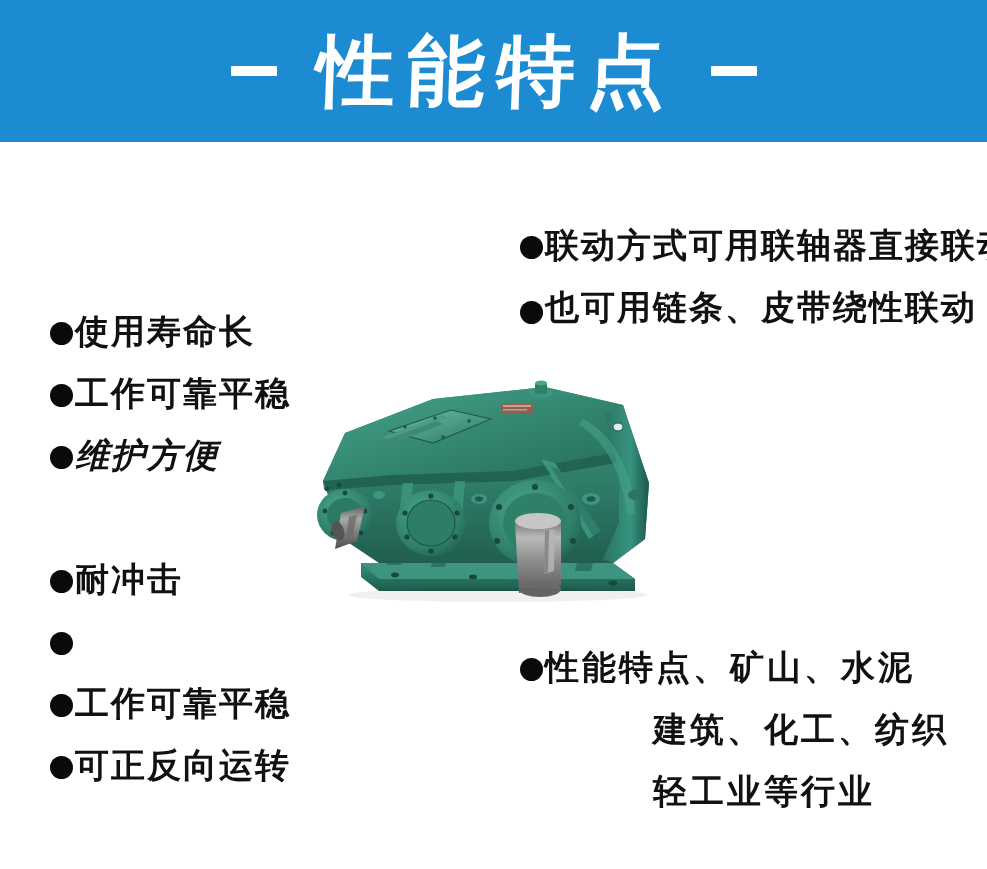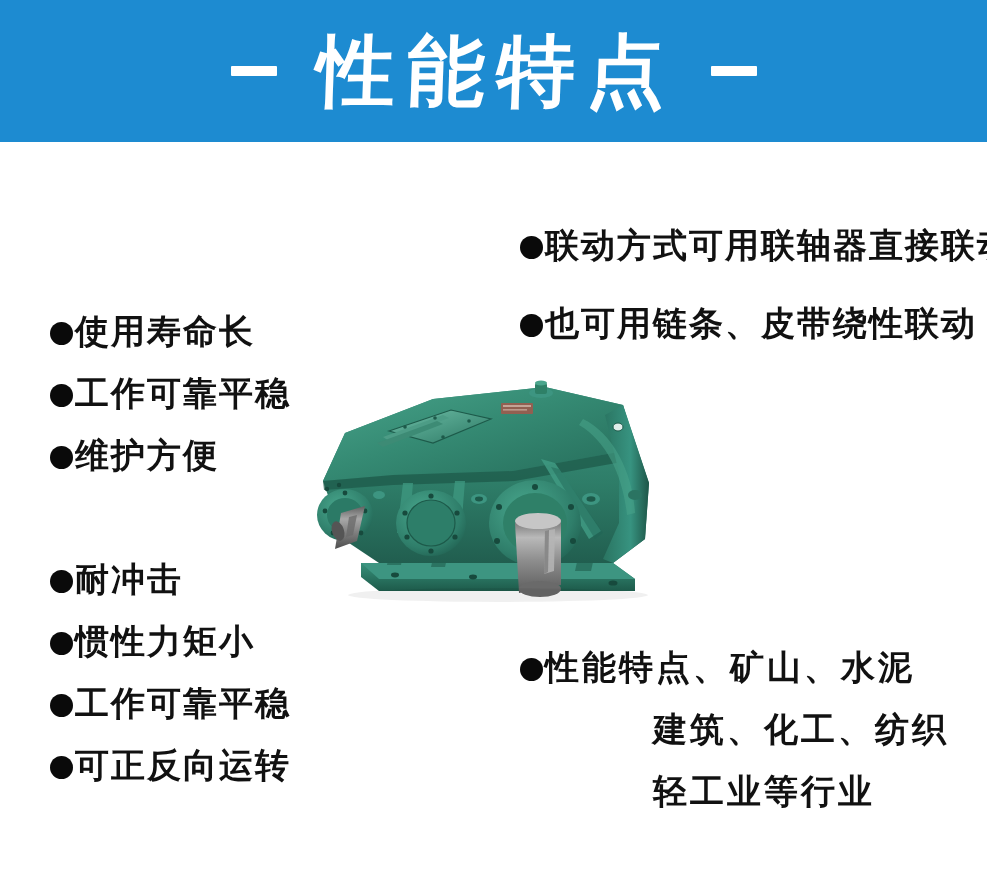--- a/index.html
+++ b/index.html
@@ -123,48 +123,47 @@
 
 <div id="col-left">
   <div class="feat-item" style="top:0px;">
     <span class="bullet"></span>
     <span class="feat-text">使用寿命长</span>
   </div>
   <div class="feat-item" style="top:62px;text-align:right;">
     <span class="bullet"></span>
     <span class="feat-text">工作可靠平稳</span>
   </div>
-  <div class="feat-item" style="top:124px;">
+  <div class="feat-item" style="top:124px;font-style:italic;">
     <span class="bullet"></span>
     <span class="feat-text">维护方便</span>
   </div>
   <div class="feat-item" style="top:248px;">
     <span class="bullet"></span>
     <span class="feat-text">耐冲击</span>
   </div>
   <div class="feat-item" style="top:310px;">
     <span class="bullet"></span>
-    <span class="feat-text">惯性力矩小</span>
   </div>
   <div class="feat-item" style="top:372px;">
     <span class="bullet"></span>
     <span class="feat-text">工作可靠平稳</span>
   </div>
   <div class="feat-item" style="top:434px;">
     <span class="bullet"></span>
     <span class="feat-text">可正反向运转</span>
   </div>
 </div>
 
 <div id="col-right-top">
   <div class="feat-item" style="top:0px;">
     <span class="bullet"></span>
     <span class="feat-text">联动方式可用联轴器直接联动</span>
   </div>
-  <div class="feat-item" style="top:78px;">
+  <div class="feat-item" style="top:62px;align-items:flex-end;">
     <span class="bullet"></span>
     <span class="feat-text">也可用链条、皮带绕性联动</span>
   </div>
 </div>
 
 <div id="col-right-bottom">
   <div class="app-line" style="top:0px; left:0px;">
     <span class="bullet"></span>
     <span class="feat-text">性能特点、矿山、水泥</span>
   </div>

